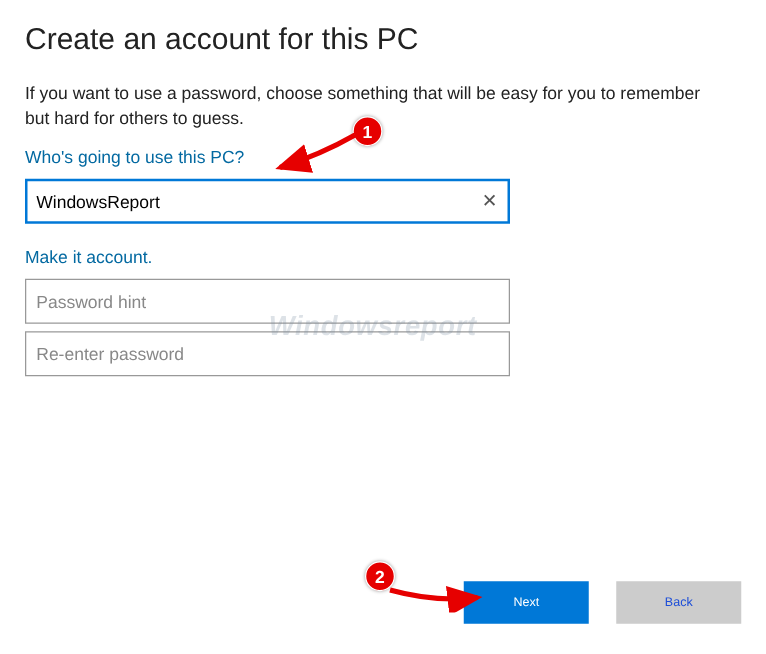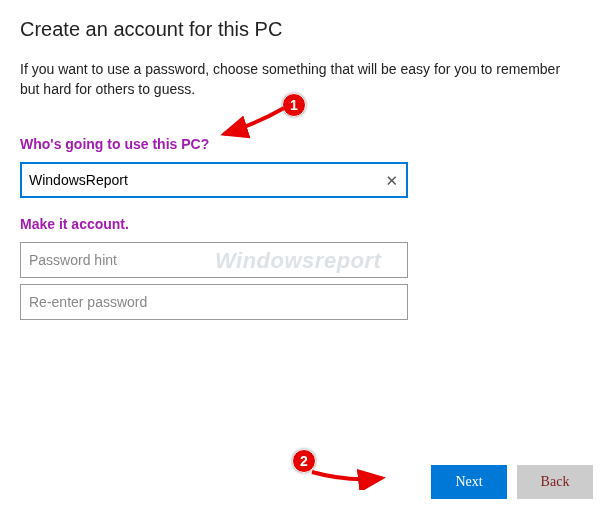--- a/index.html
+++ b/index.html
@@ -6,36 +6,36 @@
     body {
       font-family: "Segoe UI", Arial, sans-serif;
       background: #fff;
       width: 613px;
       height: 523px;
       position: relative;
       padding: 18px 20px;
       color: #000;
     }
     .title {
-      font-size: 20px;
+      font-size: 24px;
       font-weight: 400;
       color: #222;
       margin-bottom: 18px;
     }
     .intro {
       font-size: 14px;
       line-height: 1.45;
       color: #222;
-      margin-bottom: 36px;
+      margin-bottom: 12px;
       max-width: 560px;
     }
     .label {
       font-size: 14px;
-      font-weight: 700;
-      color: #a21caf;
+      font-weight: 400;
+      color: #0369a1;
       margin-bottom: 10px;
     }
     .field-wrap {
       position: relative;
       width: 388px;
       margin-bottom: 18px;
     }
     .field-wrap input[type="text"],
     .field-wrap input[type="password"] {
       width: 100%;
@@ -79,29 +79,29 @@
       letter-spacing: 0.5px;
     }
     .footer {
       position: absolute;
       bottom: 24px;
       right: 20px;
       display: flex;
       gap: 10px;
     }
     .btn {
-      width: 76px;
+      width: 100px;
       height: 34px;
       border: none;
-      font-size: 14px;
-      font-family: Liberation Serif, serif;
+      font-size: 10px;
+      font-family: Liberation Sans, sans-serif;
       cursor: pointer;
     }
     .btn-primary { background: #0078d7; color: #fff; }
-    .btn-secondary { background: #ccc; color: #7f1d1d; }
+    .btn-secondary { background: #ccc; color: #1d4ed8; margin-left: 12px; }
 
     .callout {
       position: absolute;
       width: 24px;
       height: 24px;
       border-radius: 50%;
       background: #e60000;
       border: 1px solid #fff;
       color: #fff;
       font-size: 14px;

